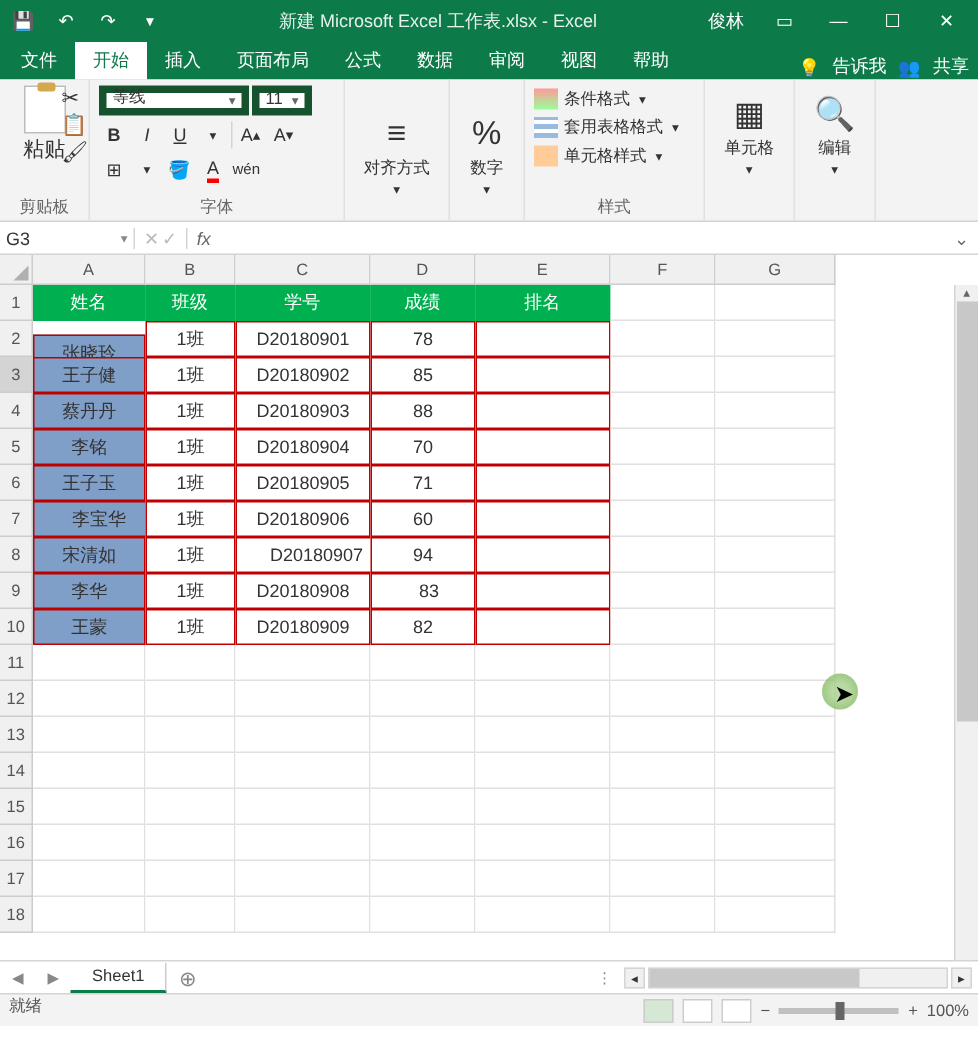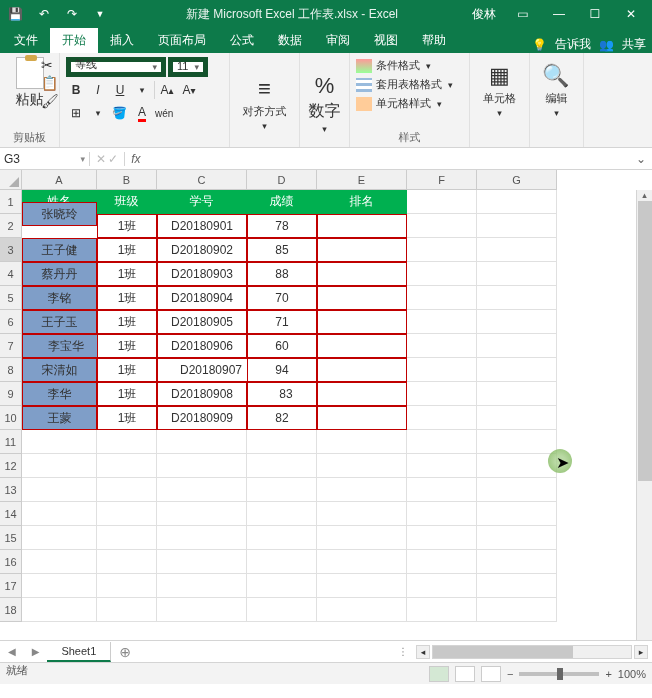--- a/index.html
+++ b/index.html
@@ -157,34 +157,35 @@
       <div class="ribbon-btn">⊞</div>
       <div class="ribbon-btn" style="font-size:9px">▾</div>
       <div class="ribbon-btn">🪣</div>
       <div class="ribbon-btn">
           <span style="border-bottom:3px solid red">A</span>
         </div>
       <div class="ribbon-btn">
           <sup>wén</sup>
         </div>
     </div>
+    <div class="group-label">字体</div>
   </div>
 
   <div class="group align">
     <div class="vbtn">
       <span class="icon">≡</span>
       <span style="font-size:11px">对齐方式</span>
       <span style="font-size:9px">▾</span>
     </div>
   </div>
 
   <div class="group number">
     <div class="vbtn">
       <span class="icon">%</span>
-      <span style="font-size:16px">数字</span>
+      <span style="font-size:11px">数字</span>
       <span style="font-size:9px">▾</span>
     </div>
   </div>
 
   <div class="group styles">
     <div class="sty-row">
         <span class="ic" style="background:linear-gradient(#f99,#9f9)"></span>
         <span>条件格式</span>
         <span style="font-size:9px;margin-left:2px">▾</span>
       </div>
@@ -265,21 +266,21 @@
         <div class="colhead" style="width: 90px;">E</div>
         <div class="colhead" style="width: 70px;">F</div>
         <div class="colhead" style="width: 80px;">G</div>
       </div>
     <div class="gridbody" id="gridbody" style="position:relative">
         <div class="cell hdr" style="left: 0px; top: 0px; width: 75px; height: 24px;">姓名</div>
         <div class="cell hdr" style="left: 75px; top: 0px; width: 60px; height: 24px;">班级</div>
         <div class="cell hdr" style="left: 135px; top: 0px; width: 90px; height: 24px;">学号</div>
         <div class="cell hdr" style="left: 225px; top: 0px; width: 70px; height: 24px;">成绩</div>
         <div class="cell hdr" style="left: 295px; top: 0px; width: 90px; height: 24px;">排名</div>
-        <div class="cell namecell" style="left: 0px; top: 12px; width: 75px; height: 24px;">张晓玲</div>
+        <div class="cell namecell" style="left: 0px; top: 33px; width: 75px; height: 24px;">张晓玲</div>
         <div class="cell dcell" style="left: 75px; top: 24px; width: 60px; height: 24px;">1班</div>
         <div class="cell dcell" style="left: 135px; top: 24px; width: 90px; height: 24px;">D20180901</div>
         <div class="cell dcell" style="left: 225px; top: 24px; width: 70px; height: 24px;">78</div>
         <div class="cell dcell" style="left: 295px; top: 24px; width: 90px; height: 24px;"></div>
         <div class="cell namecell" style="left: 0px; top: 48px; width: 75px; height: 24px;">王子健</div>
         <div class="cell dcell" style="left: 75px; top: 48px; width: 60px; height: 24px;">1班</div>
         <div class="cell dcell" style="left: 135px; top: 48px; width: 90px; height: 24px;">D20180902</div>
         <div class="cell dcell" style="left: 225px; top: 48px; width: 70px; height: 24px;">85</div>
         <div class="cell dcell" style="left: 295px; top: 48px; width: 90px; height: 24px;"></div>
         <div class="cell namecell" style="left: 0px; top: 72px; width: 75px; height: 24px;">蔡丹丹</div>

